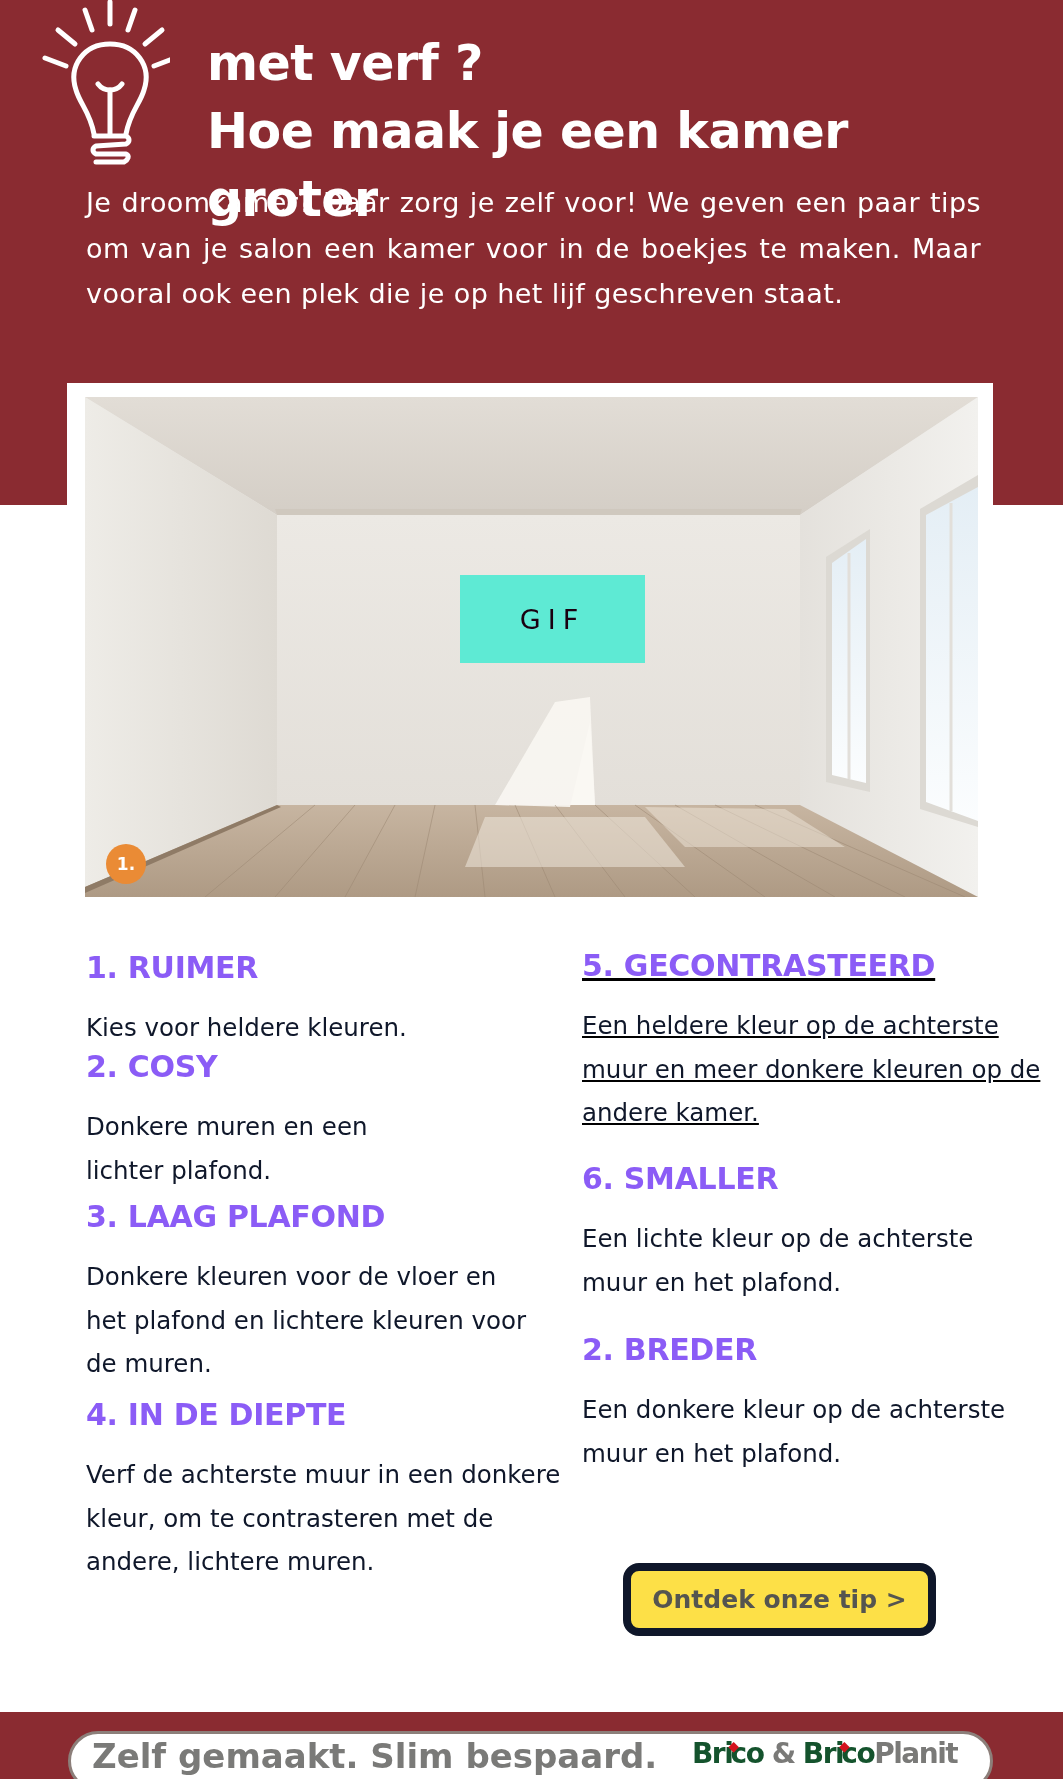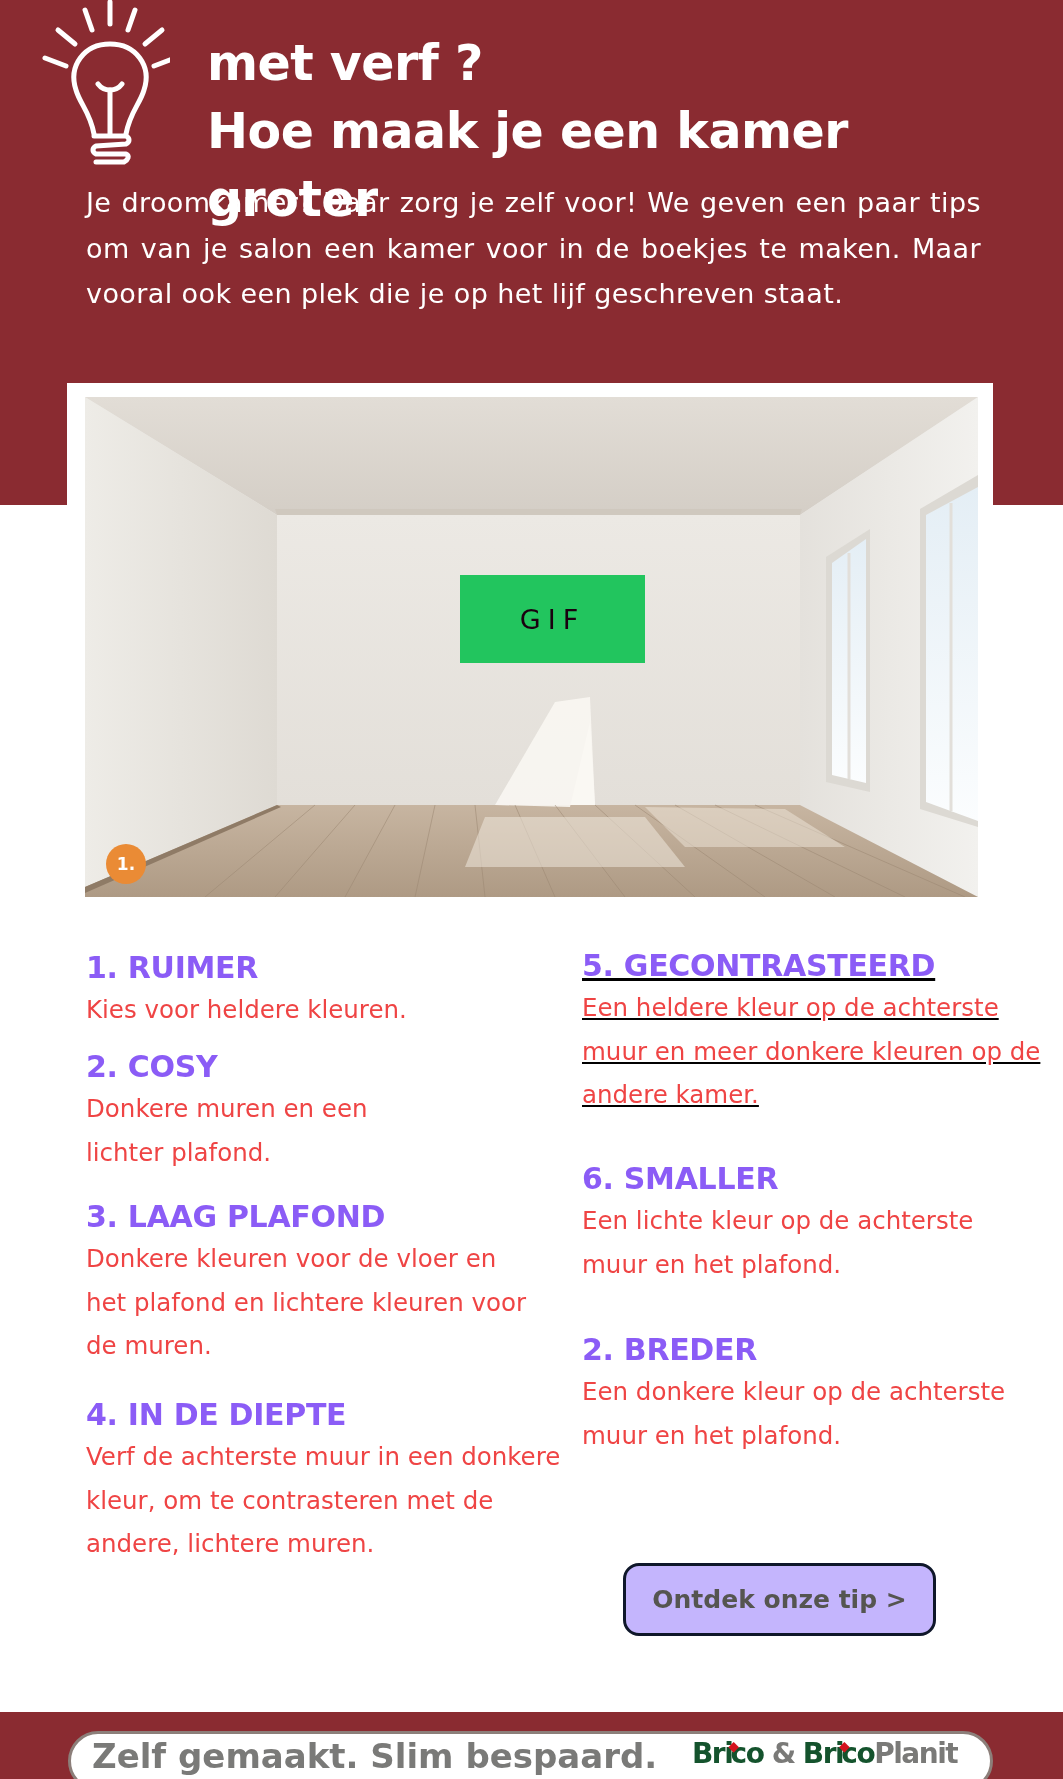--- a/index.html
+++ b/index.html
@@ -9,35 +9,35 @@
   .header-band { position: absolute; left: 0; top: 0; width: 1063px; height: 505px; background: #8a2b31; }
   .bulb { position: absolute; left: 30px; top: 0; width: 140px; height: 170px; }
   .title { position: absolute; left: 207px; top: 30px; width: 820px; color: #ffffff;
            font-family: "DejaVu Sans", sans-serif; font-weight: bold; font-size: 49px; line-height: 68px; letter-spacing: -0.5px; }
   .intro { position: absolute; left: 86px; top: 180px; width: 895px; color: #ffffff;
            font-family: "DejaVu Sans", sans-serif; font-size: 27px; line-height: 45.5px; text-align: justify; letter-spacing: 0.4px; }
 
   .frame { position: absolute; left: 67px; top: 383px; width: 926px; height: 530px; background: #ffffff; }
   .photo { position: absolute; left: 85px; top: 397px; width: 893px; height: 500px; overflow: hidden; background: #e8e6e2; }
   .photo svg { position: absolute; left: 0; top: 0; }
-  .gif-box { position: absolute; left: 375px; top: 178px; width: 185px; height: 88px; background: #22c55e;
+  .gif-box { position: absolute; left: 375px; top: 178px; width: 185px; height: 88px; background: #5eead4;
              display: flex; align-items: center; justify-content: center; color: #1a0010;
              font-family: "DejaVu Sans", sans-serif; font-size: 27px; letter-spacing: 7px; }
   .badge { position: absolute; left: 21px; top: 447px; width: 40px; height: 40px; border-radius: 50%;
            background: #ea8b35; color: #ffffff; font-family: "DejaVu Sans", sans-serif; font-weight: bold;
            font-size: 17px; display: flex; align-items: center; justify-content: center; }
 
   .tip { position: absolute; }
   .tip h3 { color: #8b5cf6; font-family: "DejaVu Sans", sans-serif; font-weight: bold; font-size: 30px; line-height: 36px; letter-spacing: -0.3px; }
-  .tip p { color: #ef4444; font-family: "DejaVu Sans", sans-serif; font-size: 24.5px; line-height: 43.5px; margin-top: 2px; }
+  .tip p { color: #0f172a; font-family: "DejaVu Sans", sans-serif; font-size: 24.5px; line-height: 43.5px; margin-top: 20px; }
   .col-left { left: 86px; width: 480px; }
   .col-right { left: 582px; width: 470px; }
 
-  .cta { position: absolute; left: 623px; top: 1563px; width: 313px; height: 73px; background: #c4b5fd;
-         border: 3px solid #0f172a; border-radius: 16px; display: flex; align-items: center; justify-content: center;
+  .cta { position: absolute; left: 623px; top: 1563px; width: 313px; height: 73px; background: #fde047;
+         border: 8px solid #0f172a; border-radius: 16px; display: flex; align-items: center; justify-content: center;
          color: #555550; font-family: "DejaVu Sans", sans-serif; font-weight: bold; font-size: 25px; cursor: pointer; }
 
   .footer { position: absolute; left: 0; top: 1712px; width: 1063px; height: 67px; background: #8a2b31; }
   .pill { position: absolute; left: 68px; top: 1731px; width: 925px; height: 60px; background: #ffffff;
           border: 3px solid #8c7f7a; border-radius: 30px; }
   .slogan { position: absolute; left: 92px; top: 1738px; color: #7a7a78; font-family: "DejaVu Sans", sans-serif;
             font-weight: bold; font-size: 34px; line-height: 36px; }
   .logo { position: absolute; left: 692px; top: 1736px; font-family: "DejaVu Sans", sans-serif; font-weight: bold;
           font-size: 28px; line-height: 36px; letter-spacing: -1.5px; white-space: nowrap; }
   .logo .y { color: #14532d; }

